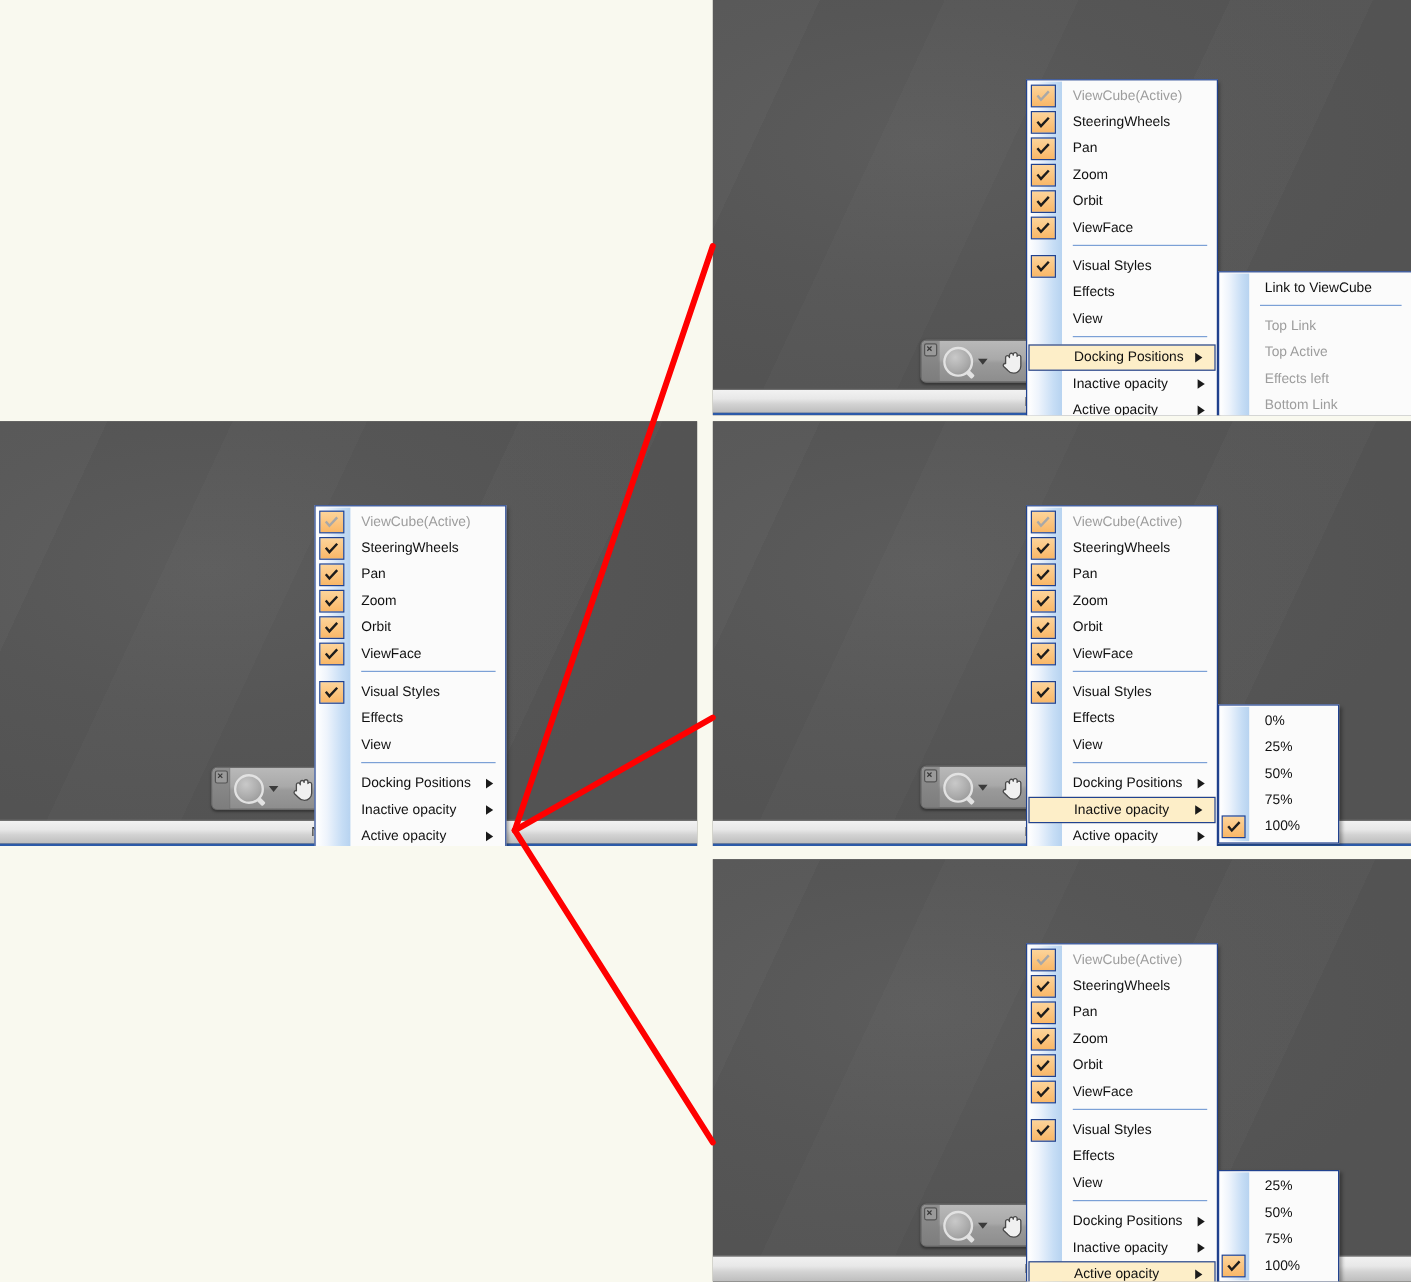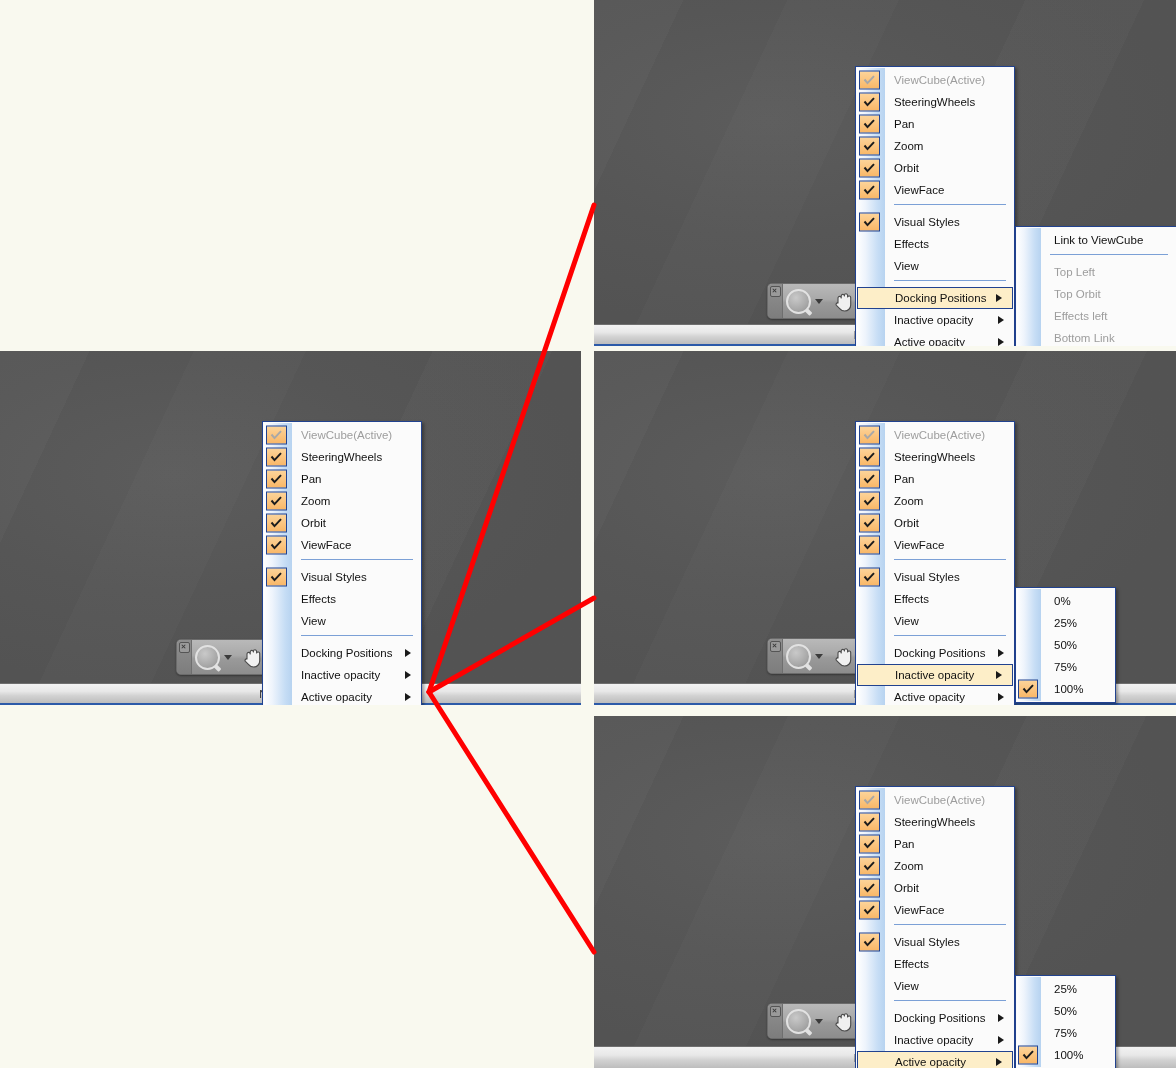--- a/index.html
+++ b/index.html
@@ -268,24 +268,24 @@
     <div class="menu submenu" style="left:421px;top:226px;width:162px;">
       <div class="gutter"></div>
       <ul>
         <li>
           <span class="lbl">Link to ViewCube</span>
         </li>
         <li class="sepline" style="height:7px;padding:0;display:block;">
           <div class="sep"></div>
         </li>
         <li class="disabled">
-          <span class="lbl">Top Left</span>
-        </li>
-        <li class="disabled">
-          <span class="lbl">Top Orbit</span>
+          <span class="lbl">Top Link</span>
+        </li>
+        <li class="disabled">
+          <span class="lbl">Top Active</span>
         </li>
         <li class="disabled">
           <span class="lbl">Effects left</span>
         </li>
         <li class="disabled">
           <span class="lbl">Bottom Link</span>
         </li>
       </ul>
     </div>
   </div>

